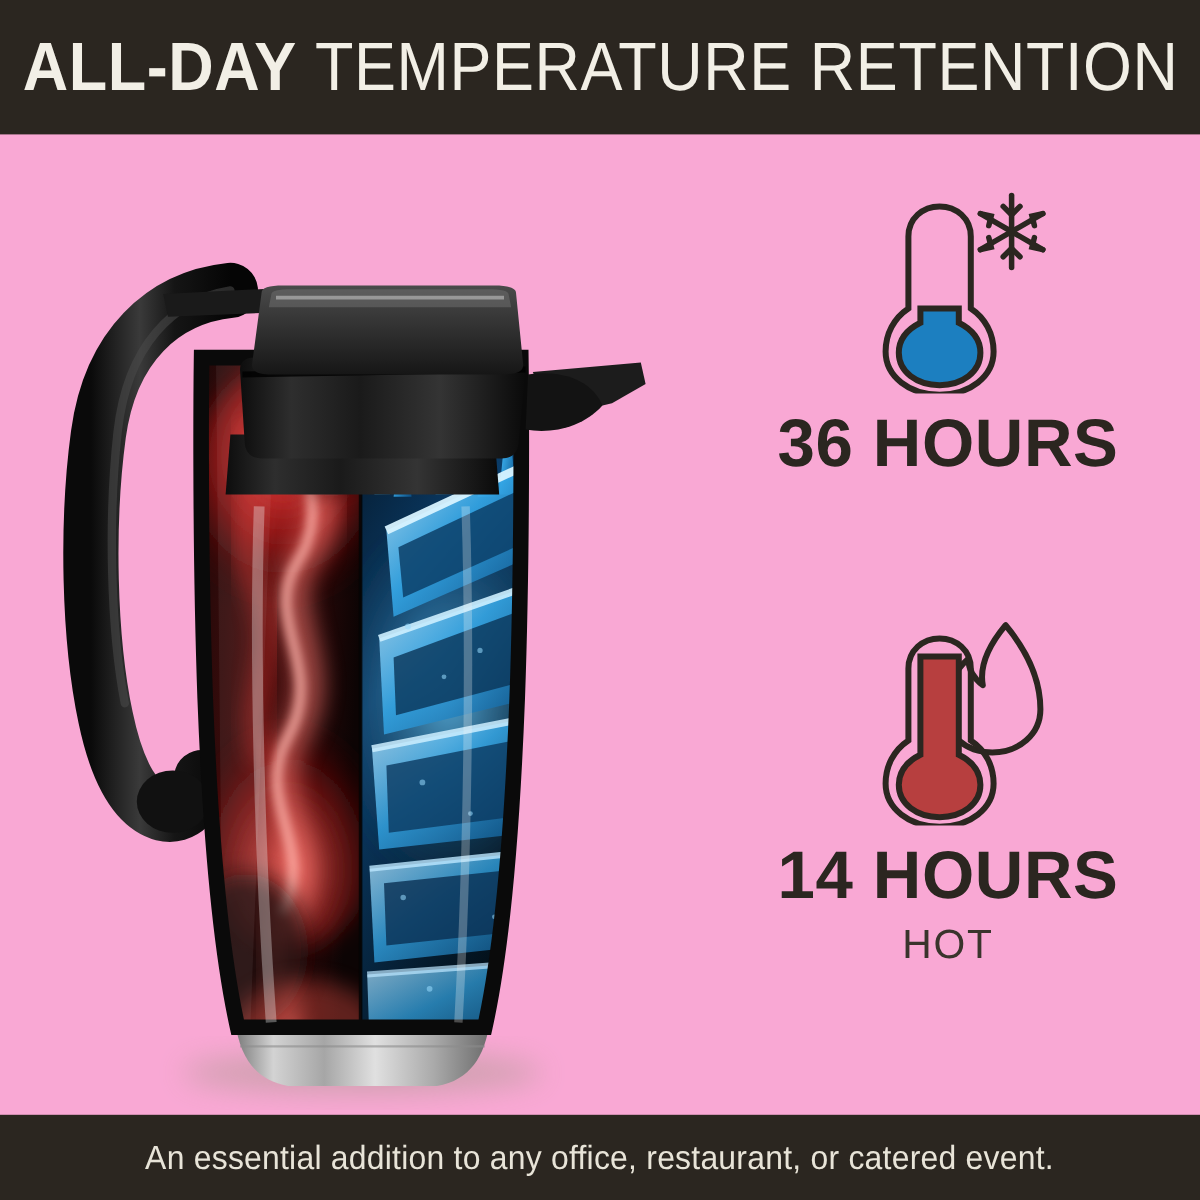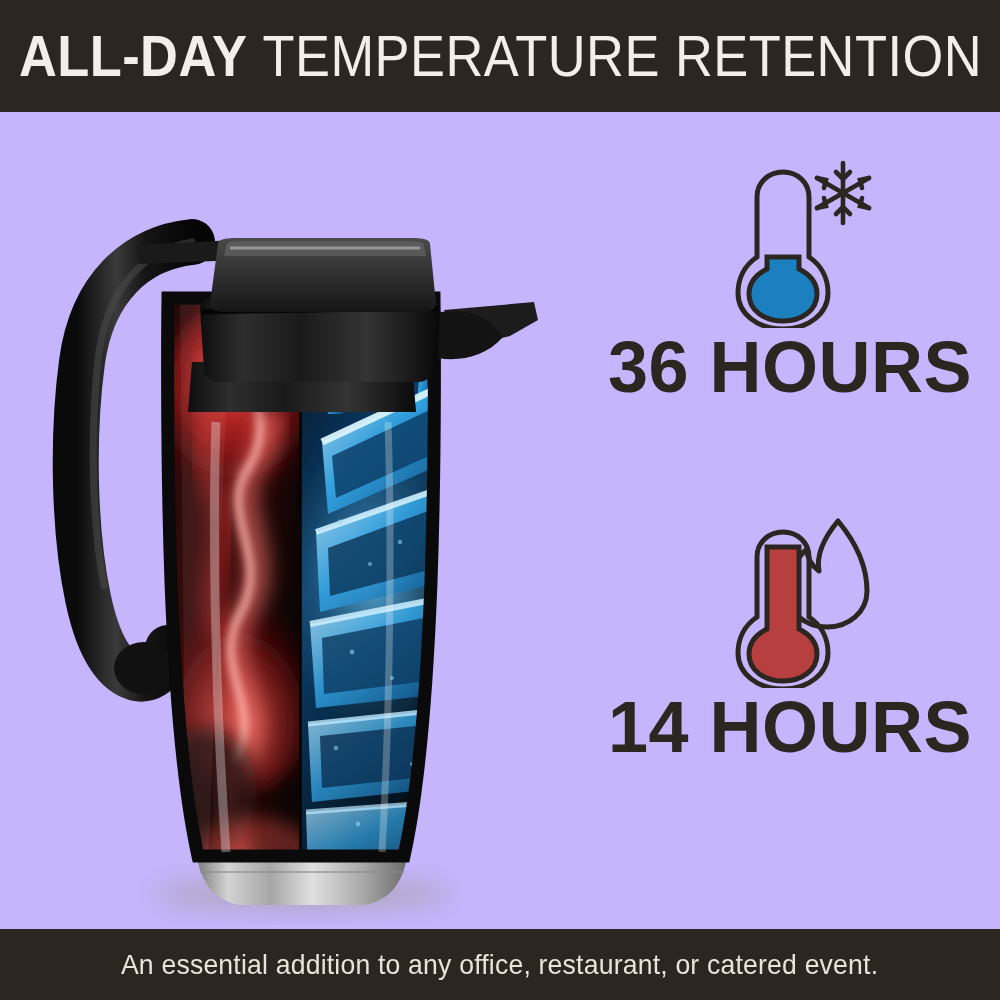--- a/index.html
+++ b/index.html
@@ -5,21 +5,21 @@
   html, body {
     margin: 0;
     padding: 0;
     background: #ffffff;
   }
   #page {
     position: relative;
     width: 1000px;
     height: 1000px;
     overflow: hidden;
-    background: #c4b5fd;
+    background: #f9a8d4;
     font-family: "Liberation Sans", sans-serif;
   }
 
   
   #header-bar {
     position: absolute;
     left: 0; top: 0;
     width: 1000px;
     height: 112px;
     background: #2b2620;
@@ -104,25 +104,26 @@
   #feature-cold { top: 38px; }
   #feature-hot  { top: 398px; }
 
   .feature-icon {
     height: 180px;
     display: flex;
     align-items: center;
     justify-content: center;
   }
   .feature-duration {
-    font-size: 72px;
+    font-size: 56px;
     font-weight: 700;
     color: #2b2620;
     letter-spacing: 0.5px;
     line-height: 1.05;
+    margin-top: 10px;
     white-space: nowrap;
   }
   .feature-mode {
     font-size: 34px;
     font-weight: 300;
     color: #3a342c;
     letter-spacing: 1.5px;
     line-height: 1.2;
     margin-top: 8px;
   }
@@ -413,20 +414,21 @@
                      C43,125 50,112 62,104 Z" fill="none" stroke="#2b2620" stroke-width="5"></path>
 
             <path d="M72,34 L104,34 L104,116
                      C116,122 122,131 122,141
                      C122,157 107,168 88,168
                      C69,168 54,157 54,141
                      C54,131 60,122 72,116 Z" fill="#b73f3f" stroke="#2b2620" stroke-width="5"></path>
           </svg>
         </div>
         <div class="feature-duration">14 HOURS</div>
+        <div class="feature-mode">HOT</div>
       </div>
 
     </div>
   </div>
 
   <div id="footer-bar">
     <div id="footer-text">An essential addition to any office, restaurant, or catered event.</div>
   </div>
 
 </div>

